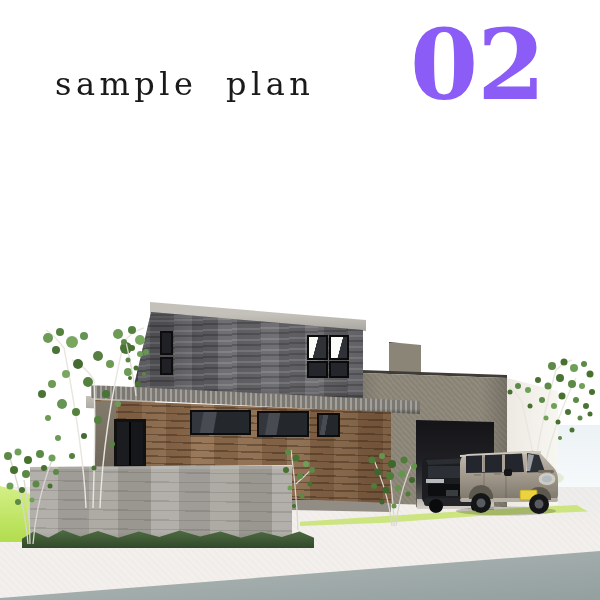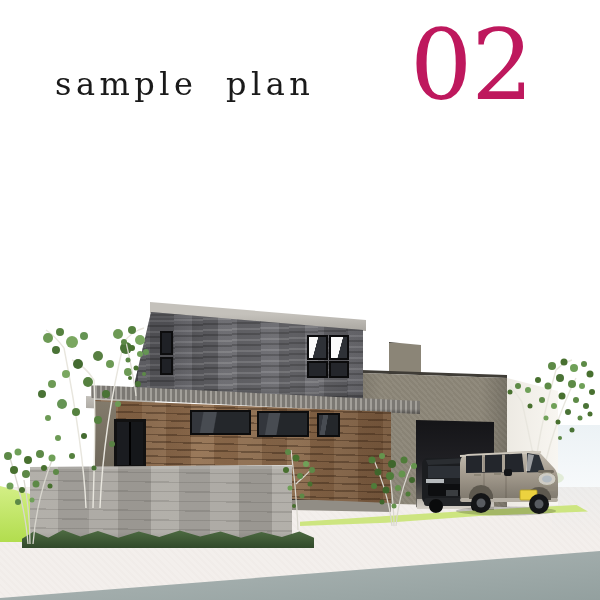--- a/index.html
+++ b/index.html
@@ -2,22 +2,22 @@
 <html><head>
 <meta charset="utf-8">
 <style>
   html,body{margin:0;padding:0;background:#ffffff;}
   #poster{position:relative;width:600px;height:600px;background:#ffffff;overflow:hidden;
           font-family:"DejaVu Serif", serif;}
   .abs{position:absolute;}
   
   #plan-title{left:55px;top:68px;font-size:32px;letter-spacing:.14em;word-spacing:14px;
               color:#1a1a1a;line-height:1;white-space:nowrap;}
-  #plan-number{left:410px;top:16px;font-size:98px;font-weight:400;letter-spacing:-.01em;
-               color:#be185d;line-height:1;}
+  #plan-number{left:410px;top:16px;font-size:98px;font-weight:700;letter-spacing:-.01em;
+               color:#8b5cf6;line-height:1;}
   
   #ground{left:0;top:487px;width:600px;height:113px;
     background-color:#f3efec;
     background-image:repeating-linear-gradient(45deg, rgba(120,90,80,.02) 0 2px, rgba(0,0,0,0) 2px 5px);}
   #haze-right{left:552px;top:425px;width:48px;height:130px;
     background:linear-gradient(180deg, rgba(213,226,233,.45), rgba(213,226,233,0) 85%);}
   #road{left:0;top:549px;width:600px;height:51px;
     clip-path:polygon(0 49px,100% 2px,100% 100%,0 100%);
     background:linear-gradient(175deg,#b0b9b8,#93a09f);}
   

